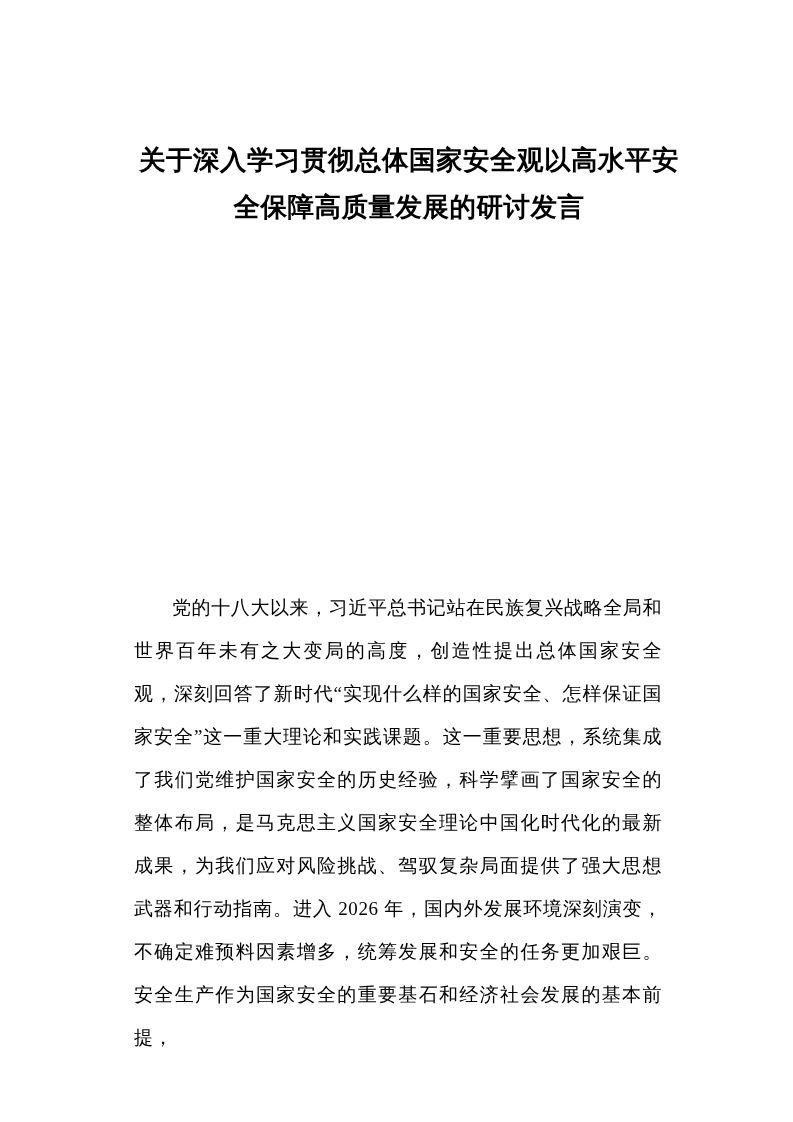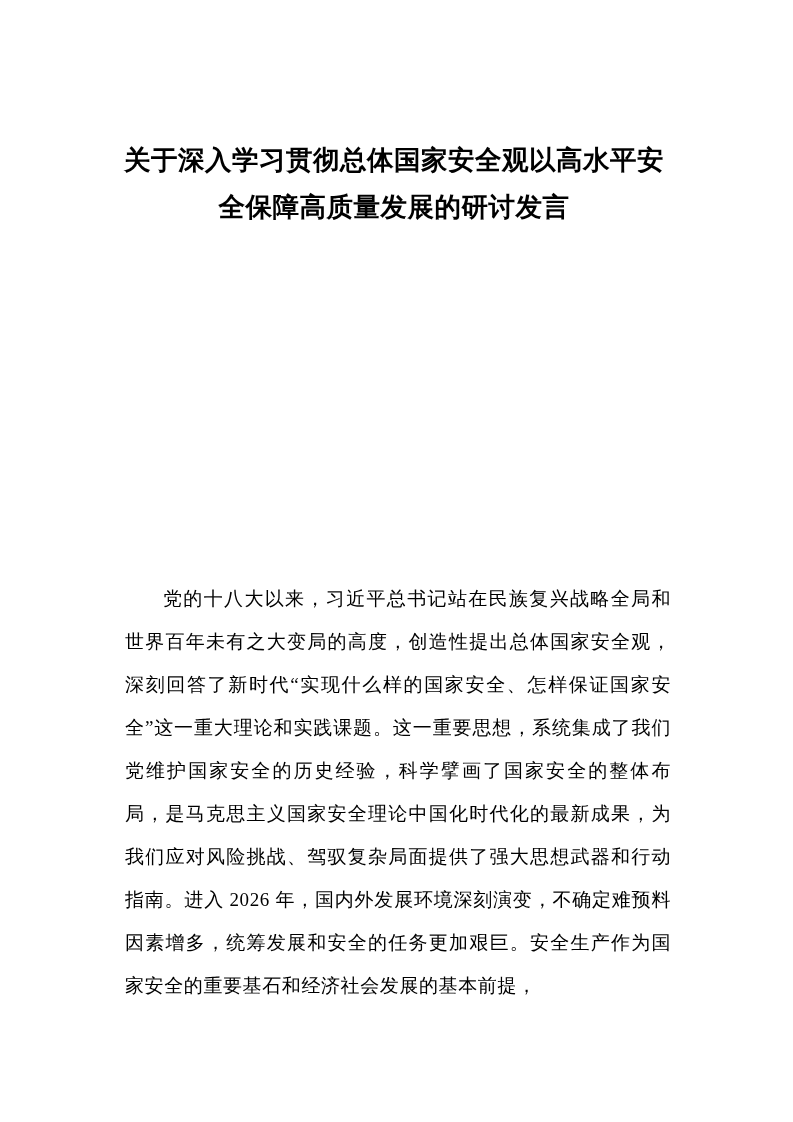--- a/index.html
+++ b/index.html
@@ -18,21 +18,21 @@
   .page {
     width: 793px;
     height: 1122px;
     box-sizing: border-box;
     padding: 0;
     position: relative;
   }
   .doc-title {
     position: absolute;
     top: 118px;
-    left: 114px;
+    left: 129px;
     width: 560px;
     text-align: center;
     font-family: "DejaVu Sans", "Liberation Sans", sans-serif;
     font-weight: bold;
     font-size: 26.5px;
     line-height: 47px;
     letter-spacing: 0.5px;
     color: #000;
   }
   .body-block {
@@ -47,21 +47,21 @@
     text-indent: 2em;
     letter-spacing: 0.6px;
     margin: 0 0 6px 0;
     font-family: "Liberation Serif", "DejaVu Serif", serif;
   }
   .para {
     font-size: 19px;
     line-height: 43px;
     text-indent: 2em;
     letter-spacing: 0.6px;
-    margin: 7px;
+    margin: 16px;
     text-align: justify;
     text-justify: inter-ideograph;
     font-family: "Liberation Serif", "DejaVu Serif", serif;
   }
 </style>
 </head>
 <body>
 
 <div class="page">
 

